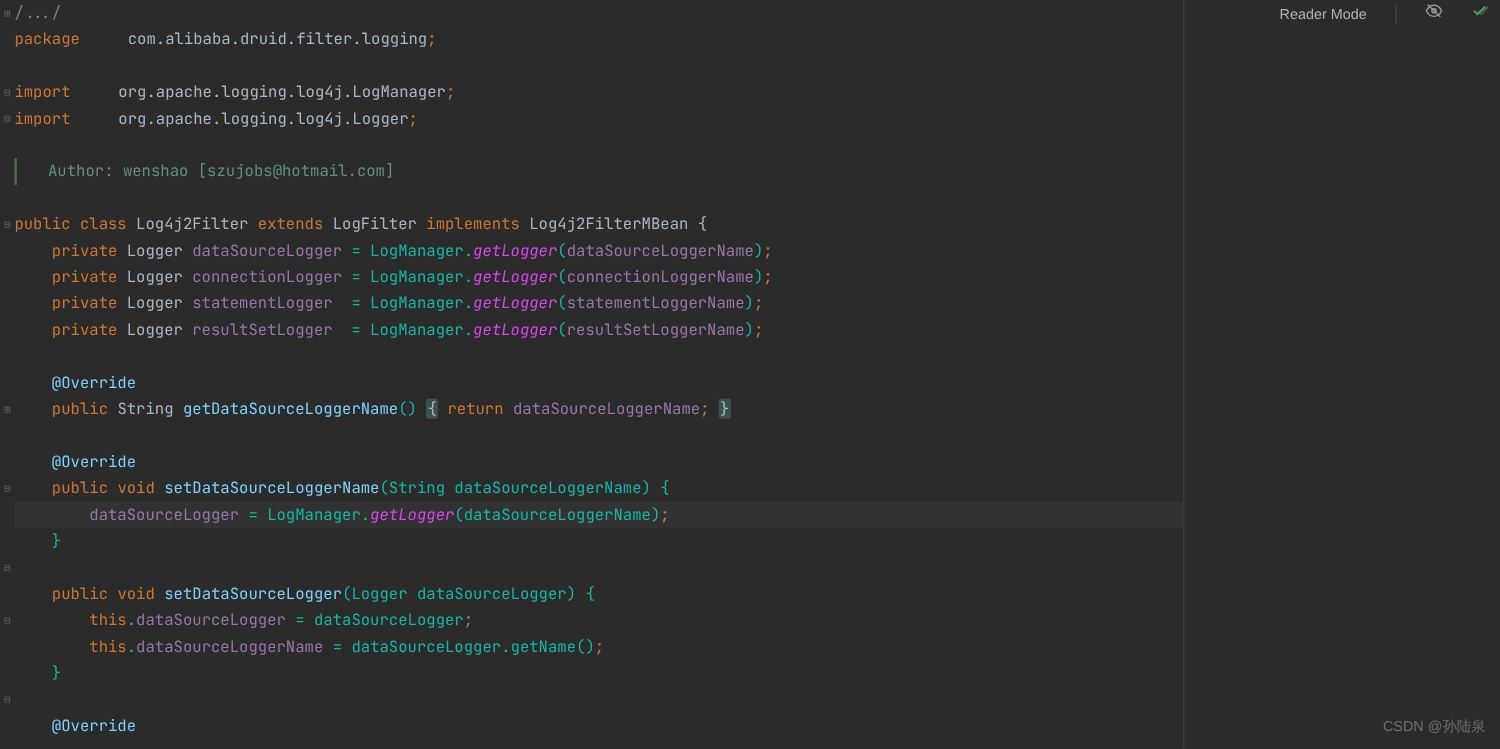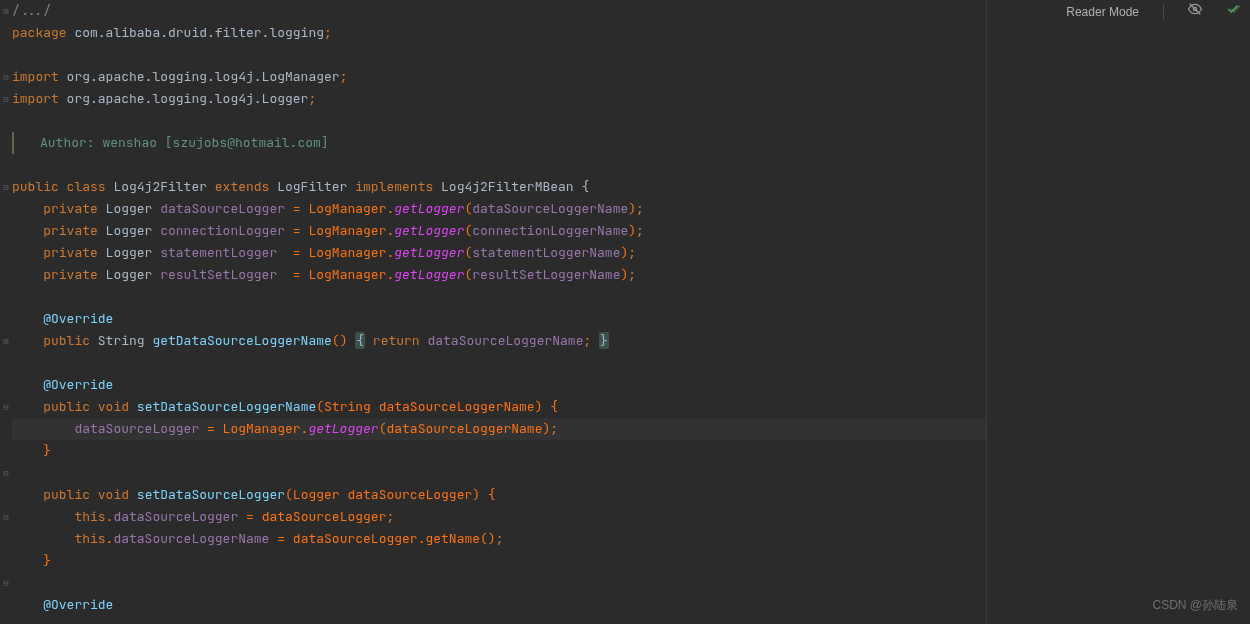--- a/index.html
+++ b/index.html
@@ -64,27 +64,27 @@
       background: #2b2b2b;
       flex-shrink: 0;
     }
     .code-line {
       height: 22px;
       white-space: pre;
       padding-left: 0px;
     }
     .c-gray { color: #808080; }
     .c-kw { color: #cc7832; }
-    .c-pkg { color: #a9b7c6; }
+    .c-pkg { color: #a9b7c6; margin-left: 32px; }
     .c-comment-author { color: #5f9182; padding-left: 26px;}
     .c-class { color: #a9b7c6; }
     .c-field { color: #9876aa; }
     .c-method { color: #7dd3fc; }
     .c-static { color: #d946ef; font-style: italic; }
-    .c-plain { color: #f97316; text-align: center; }
+    .c-plain { color: #14b8a6; text-align: center; }
     .c-ital { font-style: italic; }
     .c-brace-hl { background: #3b514d; border-radius: 2px; padding: 0 1px; }
     .cursor-line { background: #323232; }
     .comment-border { border-left: 2px solid #5a6b52; margin-left: 0; padding-left: 0; }
     .watermark {
       position: absolute;
       bottom: 8px;
       right: 12px;
       color: #7a7a7a;
       font-family: Liberation Sans, sans-serif;

